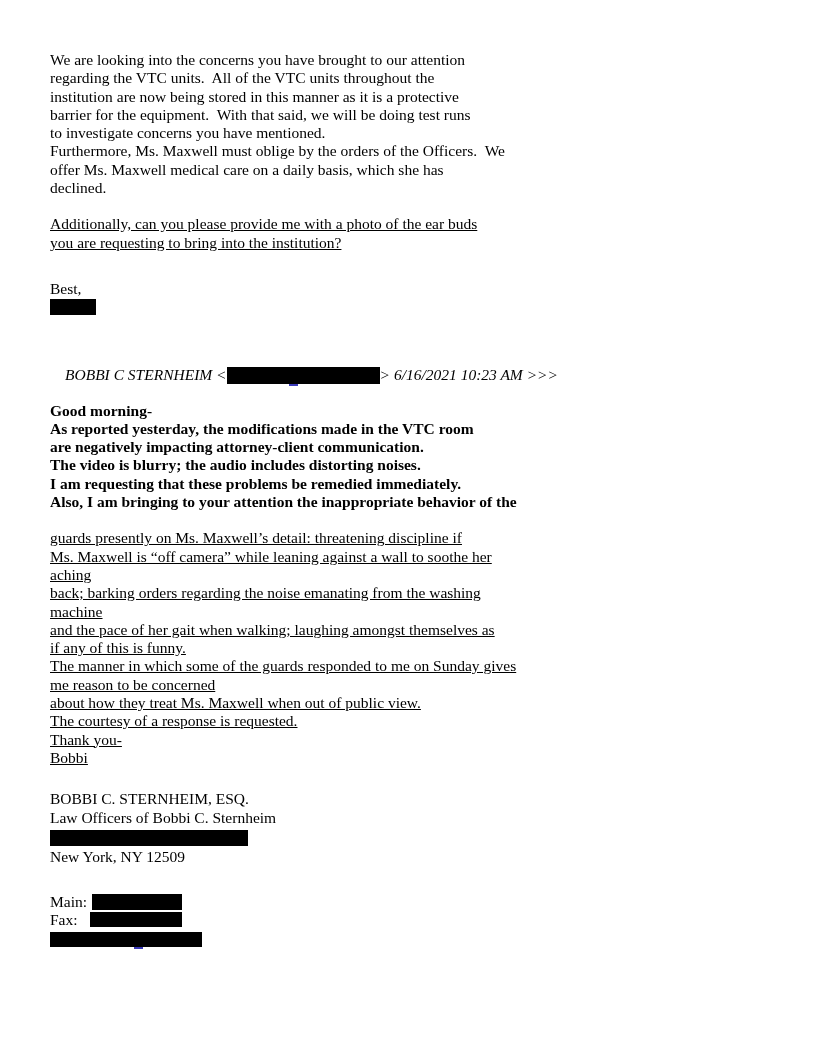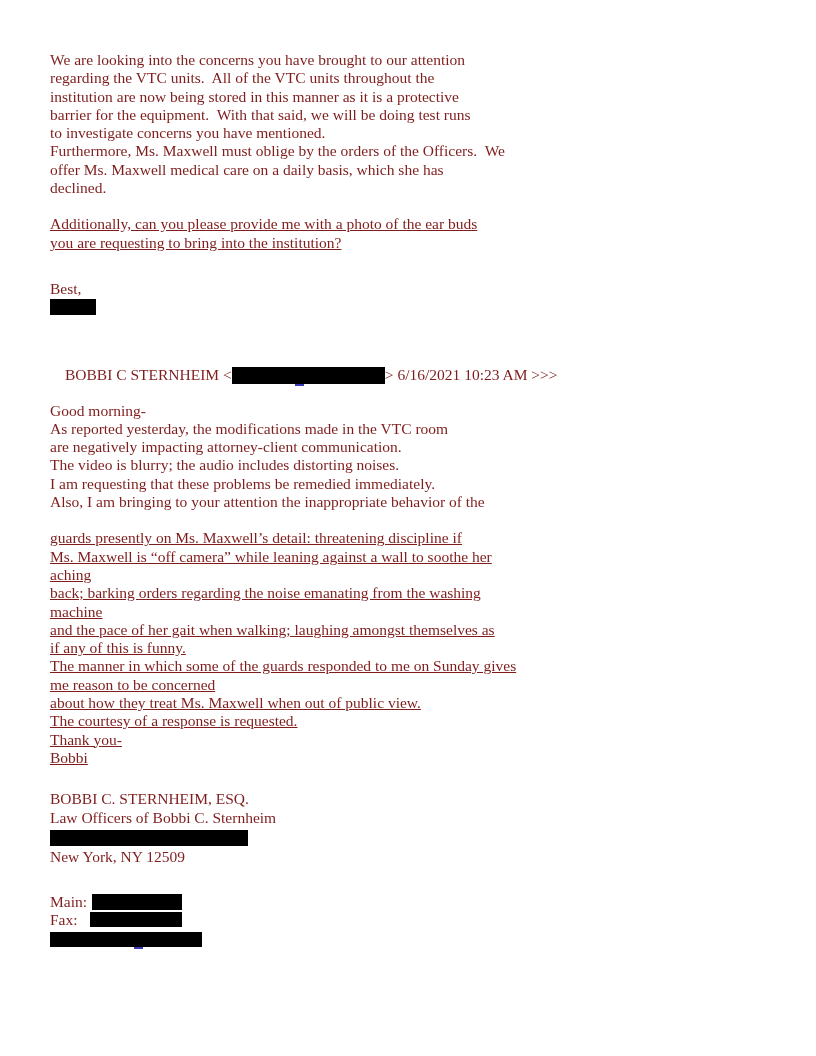--- a/index.html
+++ b/index.html
@@ -1,34 +1,34 @@
 <!DOCTYPE html>
 <html><head>
 <meta charset="utf-8">
 <style>
   html, body { margin: 0; padding: 0; background: #ffffff; }
   .page {
     position: relative;
     width: 816px;
     height: 1056px;
     background: #ffffff;
-    color: #7f1d1d;
+    color: #000000;
     font-family: "Liberation Serif", serif;
     font-size: 15.5px;
     line-height: 18.3px;
     overflow: hidden;
   }
   .content {
     position: absolute;
     left: 50px;
     top: 51px;
     width: 540px;
   }
   .para { margin: 0; white-space: pre-wrap; }
-  .mt-blank1 { margin-top: 17px; }
+  .mt-blank1 { margin-top: 17px; font-weight: bold; }
   .mt-blank1b { margin-top: 18px; text-decoration: underline; }
   .mt-blank2 { margin-top: 28px; }
   .mt-sig { margin-top: 23px; }
 
   
   .redaction {
     background: #000000;
     display: block;
     position: relative;
   }
@@ -45,20 +45,21 @@
   .bar-address  { width: 198px; height: 16px; margin-top: 3px; margin-bottom: 2px; }
   .bar-bottom   { width: 152px; height: 15px; margin-top: 2px; }
   .bar-bottom .tick { left: 55%; }
 
   
   .quoted-header {
     margin: 0;
     margin-top: 51px;
     padding-left: 15px;
     white-space: pre-wrap;
+    font-style: italic;
   }
 
   
   .phones { margin-top: 27px; }
   .phone-row { position: relative; height: 18.3px; }
   .phone-row .label { white-space: pre; }
   .phone-row .redaction { position: absolute; top: 1px; }
   .bar-main { left: 42px; width: 90px; height: 16px; }
   .bar-cell { left: 43px; width: 90px; height: 17px; }
   .bar-fax  { left: 40px; width: 92px; height: 15px; }

